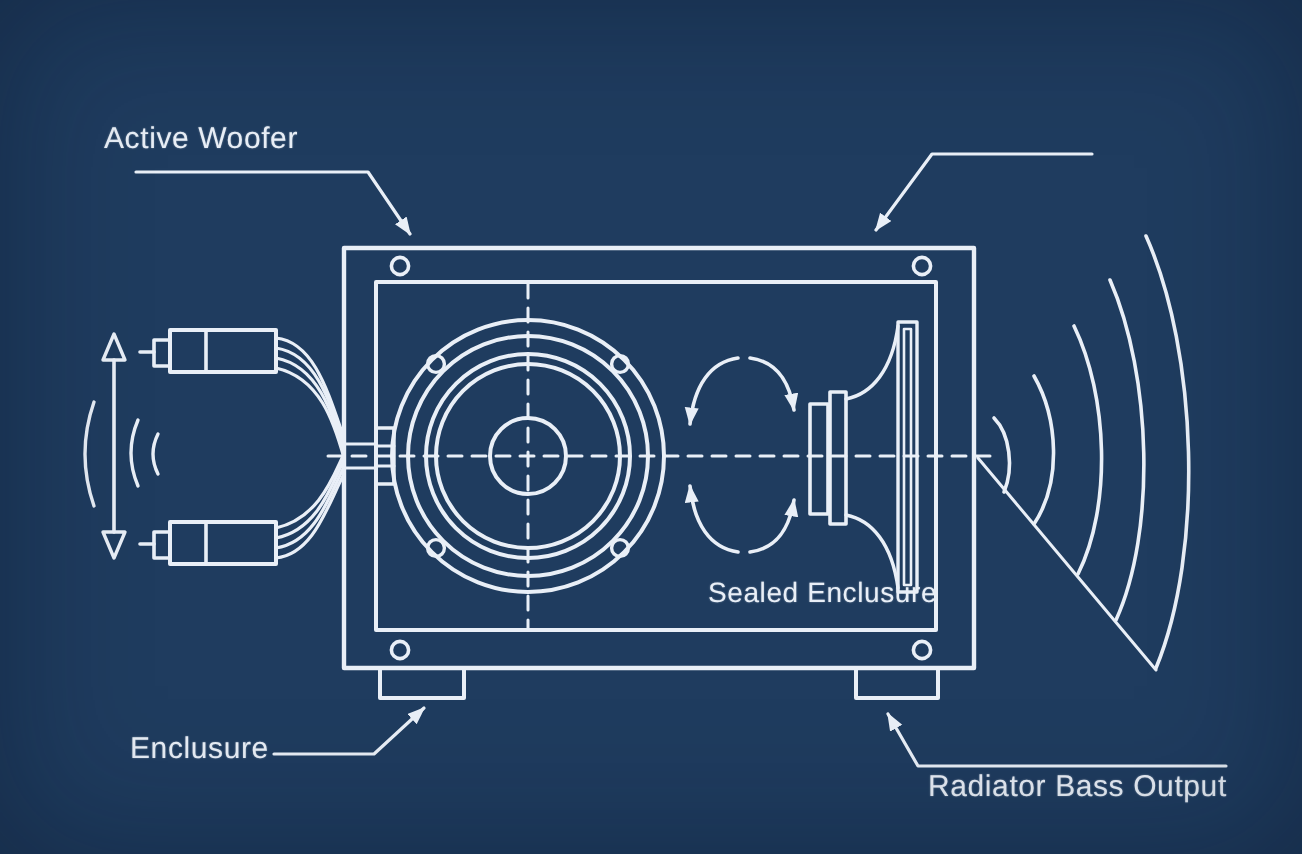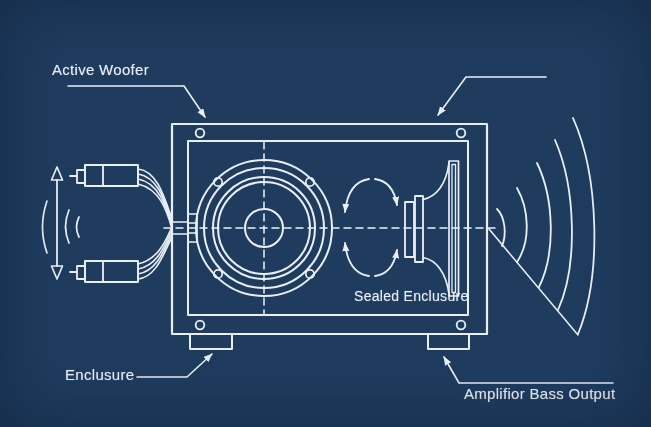--- a/index.html
+++ b/index.html
@@ -148,15 +148,15 @@
   </svg>
 
   <div class="label" style="left:52px;top:62px;">Active Woofer</div>
 
 
 
   <div class="label small" style="left:310px;top:288px;margin-left:44px;">Sealed Enclusure</div>
 
   <div class="label" style="left:65px;top:367px;">Enclusure</div>
 
-  <div class="label" style="left:464px;top:386px;">Amplifior Bass Output</div>
+  <div class="label" style="left:464px;top:386px;">Radiator Bass Output</div>
 
 </div>
 
 </body></html>

